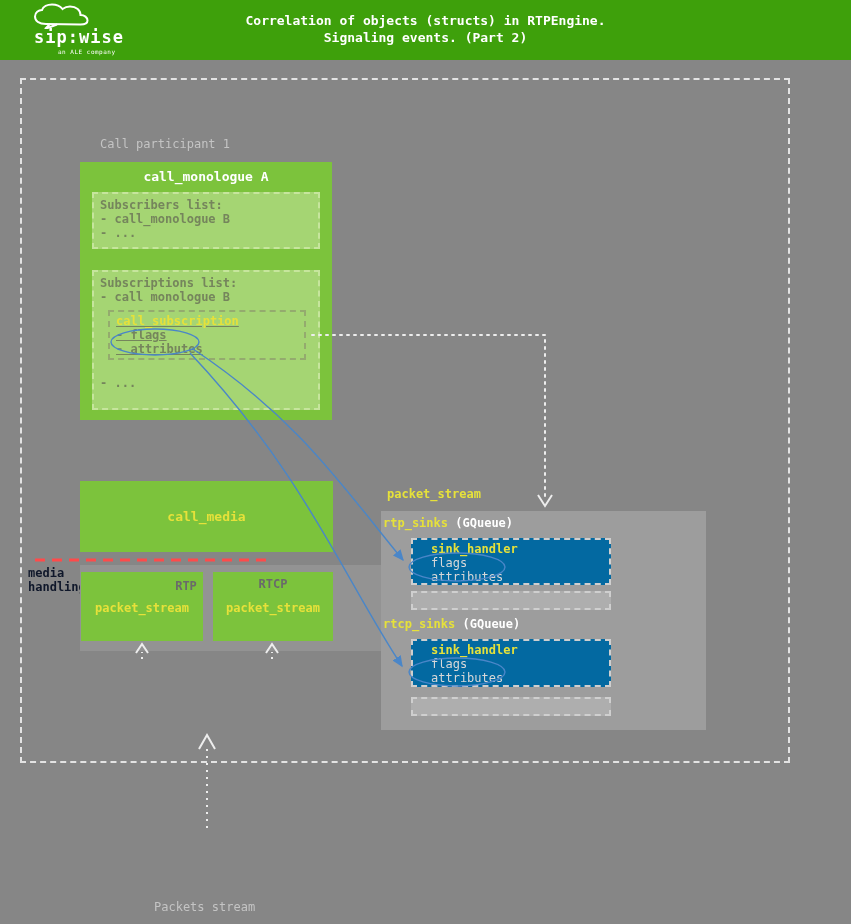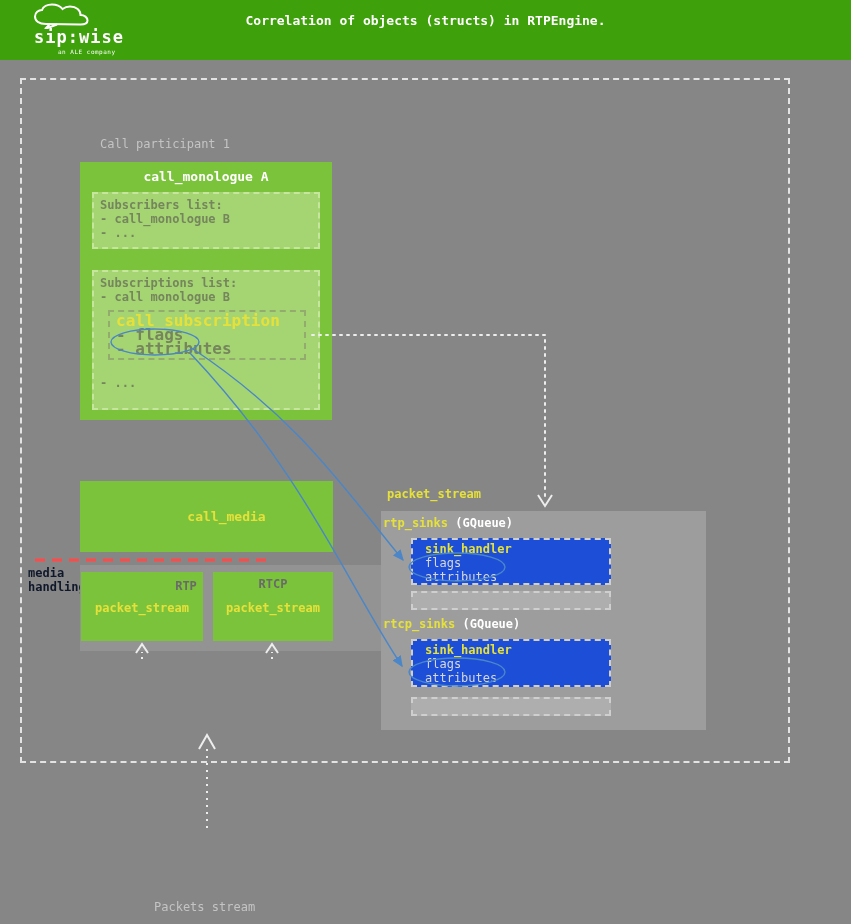--- a/index.html
+++ b/index.html
@@ -22,26 +22,26 @@
   .gray-lbl{color:#c4c4c4;}
   .yellow{color:#e6e13a;font-weight:bold;}
   .white-b{color:#ffffff;font-weight:bold;}
   .red-lbl{color:#0f172a;font-weight:bold;line-height:14px;}
   
   .green-box{position:absolute;background:#7cc33c;}
   .green-title{width:100%;text-align:center;font-size:13px;}
   .light-box{position:absolute;background:#a5d573;border:2px dashed #c6e59d;
     font-size:12px;font-weight:bold;color:#75855c;line-height:14px;padding:4px 6px;box-sizing:border-box;}
   .nested-box{position:absolute;border:2px dashed #94ab6e;box-sizing:border-box;
-    padding:2px 6px;font-size:16px;line-height:14px;}
+    padding:2px 6px;font-size:12px;line-height:14px;text-decoration:underline;}
   
   .band{position:absolute;left:80px;top:565px;width:301px;height:86px;background:#939393;}
   .panel{position:absolute;left:381px;top:511px;width:325px;height:219px;background:#9d9d9d;}
-  .sink-box{position:absolute;background:#1d4ed8;border:2px dashed #cfcfcf;box-sizing:border-box;
-    font-size:12px;line-height:14px;padding:2px 12px;}
+  .sink-box{position:absolute;background:#0369a1;border:2px dashed #cfcfcf;box-sizing:border-box;
+    font-size:12px;line-height:14px;padding:2px 18px;}
   .sink-bar{position:absolute;background:#aeaeae;border:2px dashed #cfcfcf;box-sizing:border-box;}
   .sink-flags{color:#d8d8d8;}
   .proto-lbl{width:100%;text-align:center;color:#6a6a6a;font-weight:bold;font-size:12px;}
   .incoming{position:absolute;left:99px;top:833px;width:216px;height:59px;background:#e7e7e7;
     display:flex;align-items:center;justify-content:center;color:#5a5a5a;font-size:13px;}
   .overlay{position:absolute;left:0;top:0;width:851px;height:924px;pointer-events:none;}
 </style>
 </head>
 <body>
 
@@ -51,20 +51,21 @@
     <div class="logo">
       <svg width="70" height="26" viewBox="0 0 70 26">
         <path d="M14,21 C7,21 3,18 3,13.5 C3,9.5 6.5,7 10,7 C11,3.5 15.5,1.5 20,1.5 C24.5,1.5 28.5,3.5 30.5,6 C32.5,4.5 35,3.5 38,3.5 C44.5,3.5 48.5,7.5 48.5,12 C52.5,12 55.5,14.5 55.5,17.5 C55.5,20.5 52,21.5 48.5,21.5 Z" fill="none" stroke="#ffffff" stroke-width="2"></path>
         <path d="M18,21 L13,26 L25,21.5" fill="none" stroke="#ffffff" stroke-width="2"></path>
       </svg>
       <div class="logo-brand">sip:wise</div>
       <div class="logo-tagline">an ALE company</div>
     </div>
     <div class="header-title">
       <div>Correlation of objects (structs) in RTPEngine.</div>
+      <div>Signaling events. (Part 2)</div>
     </div>
   </div>
 
   <div class="outer-frame"></div>
 
   <div class="lbl gray-lbl" style="left:100px;top:137px;">Call participant 1</div>
 
   <div class="green-box" style="left:80px;top:162px;width:252px;height:258px;">
     <div class="green-title white-b" style="position:absolute;top:7px;">call_monologue A</div>
 
@@ -80,21 +81,21 @@
       <div class="nested-box" style="left:14px;top:38px;width:198px;height:50px;">
         <div class="yellow">call_subscription</div>
         <div>- flags</div>
         <div>- attributes</div>
       </div>
       <div style="position:absolute;left:6px;top:104px;">- ...</div>
     </div>
   </div>
 
   <div class="green-box" style="left:80px;top:481px;width:253px;height:71px;">
-    <div class="green-title yellow" style="position:absolute;top:28px;margin-left:20px;">call_media</div>
+    <div class="green-title yellow" style="position:absolute;top:28px;">call_media</div>
   </div>
 
   <div class="lbl red-lbl" style="left:28px;top:566px;">
     <div>media</div>
     <div>handling</div>
   </div>
 
   <div class="band"></div>
 
   <div class="green-box" style="left:81px;top:572px;width:122px;height:69px;">

